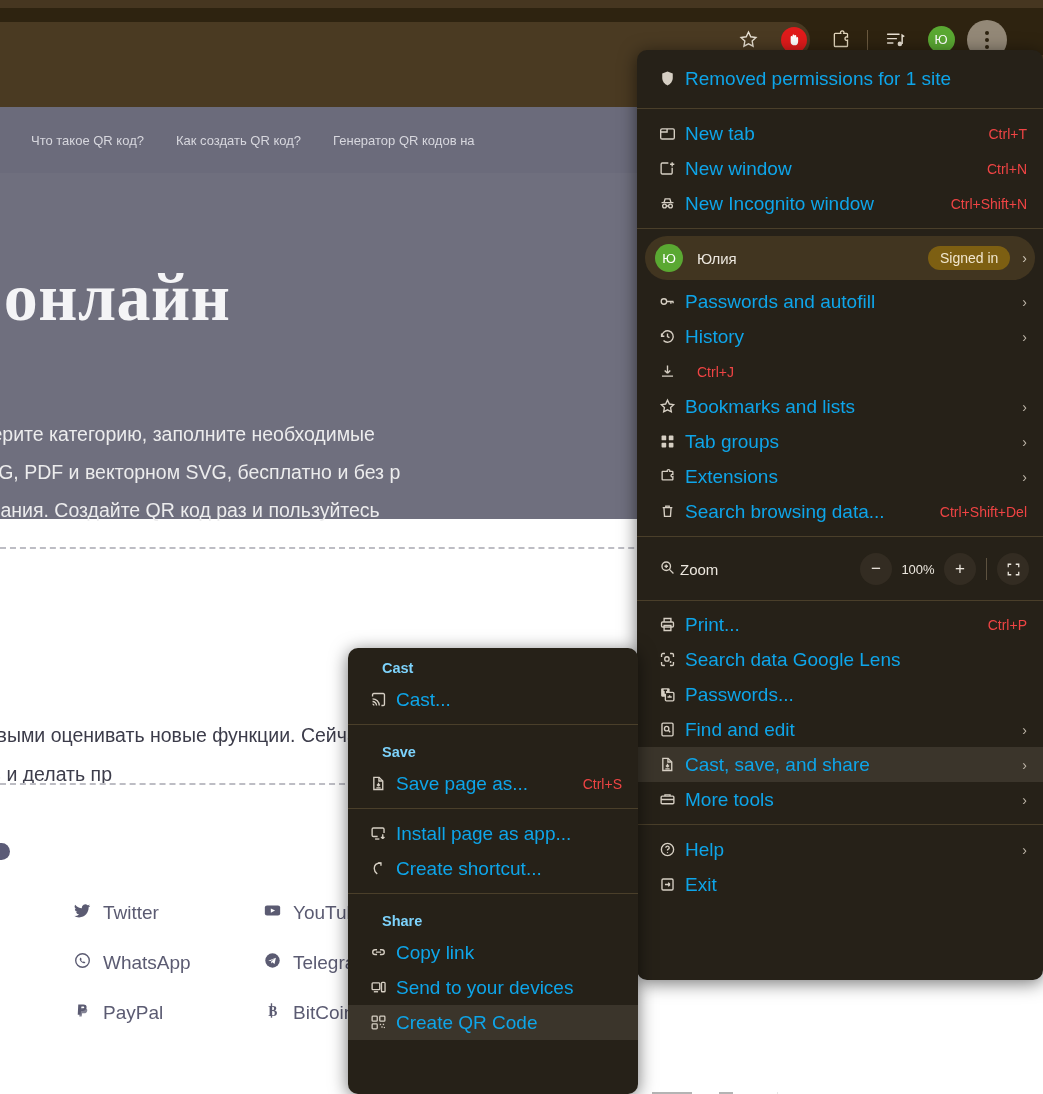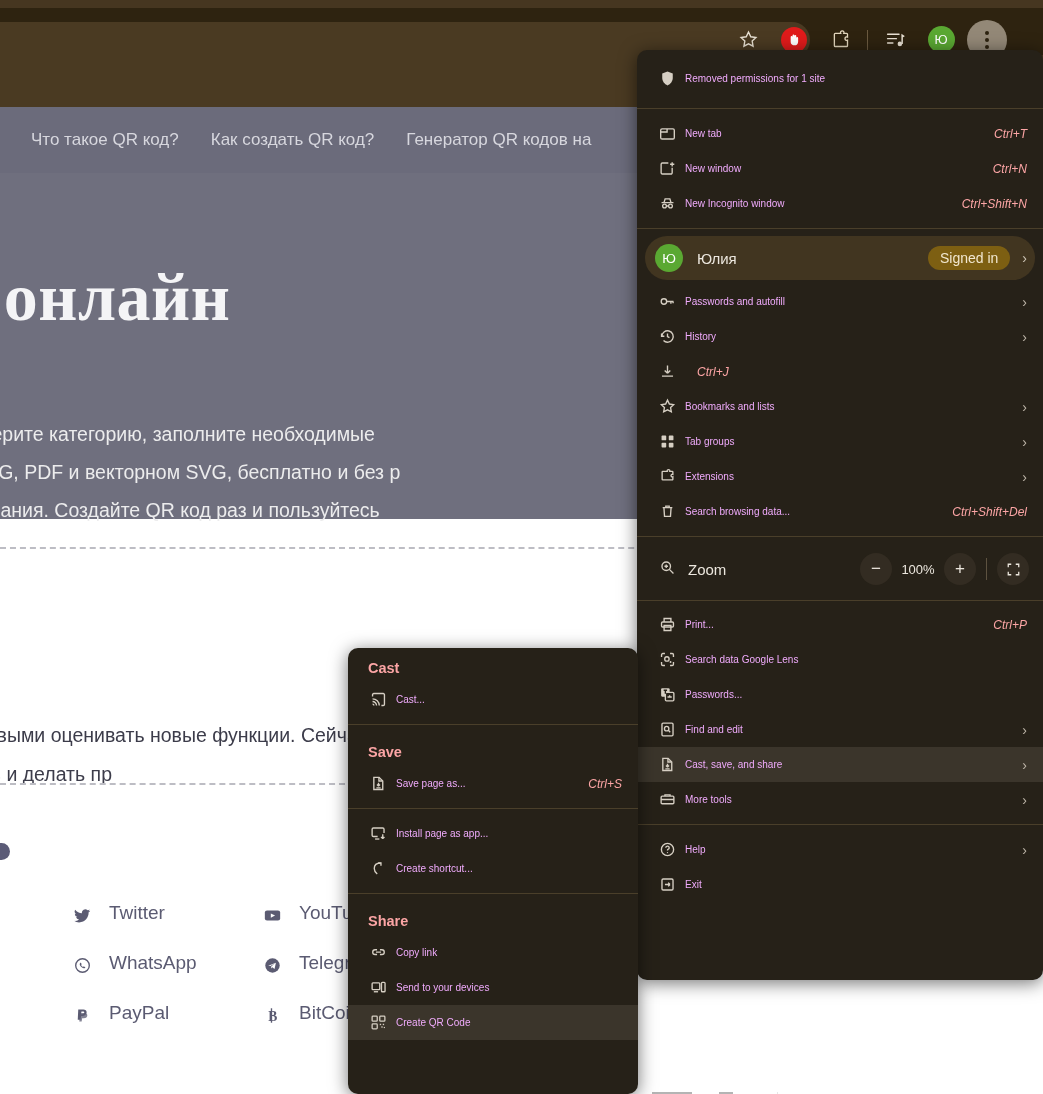--- a/index.html
+++ b/index.html
@@ -58,21 +58,21 @@
   .page {
     position:absolute; left:0; top:107px; width:1043px; height:987px;
     background:#ffffff; overflow:hidden;
   }
   .site-nav {
     position:absolute; left:0; top:0; width:1043px; height:66px;
     background:#6b6b7b;
     display:flex; align-items:center; gap:32px; padding-left:31px;
   }
   .site-nav a {
-    color:#d7d7de; font-size:17px; white-space:nowrap; text-decoration:none;
+    color:#d7d7de; font-size:13px; white-space:nowrap; text-decoration:none;
   }
   .hero {
     position:absolute; left:0; top:66px; width:1043px; height:346px;
     background:#6f6f7e;
   }
   .hero-title {
     position:absolute; left:-120px; top:85px;
     font-family:"Liberation Serif", serif;
     font-size:68px; font-weight:700; color:#f4f4f6; white-space:nowrap;
     letter-spacing:0.5px;
@@ -99,21 +99,21 @@
   .blue-dot {
     position:absolute; left:-7px; top:736px; width:17px; height:17px;
     border-radius:50%; background:#5b5b77;
   }
 
   .social-grid {
     position:absolute; left:-120px; top:795px;
     display:grid; grid-template-columns:190px 190px 190px; row-gap:28px;
     font-size:19px; color:#5b5b72;
   }
-  .social-cell { display:flex; align-items:flex-end; gap:15px; white-space:nowrap; }
+  .social-cell { display:flex; align-items:flex-start; gap:9px; white-space:nowrap; }
   .social-cell .glyph { display:flex; align-items:center; justify-content:center; width:24px; }
 
   .qr-block {
     position:absolute; left:638px; top:985px; width:135px; height:110px;
     background:#ffffff;
   }
   .qr-grid {
     display:grid; grid-template-columns:repeat(10,13.5px); grid-auto-rows:13.5px;
   }
   .qr-grid i { display:block; }
@@ -138,51 +138,51 @@
 
   .mrow {
     display:flex; align-items:center; height:35px; padding:0 16px 0 22px;
     position:relative; white-space:nowrap;
   }
   .mrow.tall { height:45px; }
   .mrow .mi {
     width:26px; min-width:26px; display:flex; align-items:center; justify-content:flex-start;
     color:#d6cfc3;
   }
-  .mrow .mlabel { flex:1; color:#f0abfc; font-size:10px; }
-  .mrow .maccel { color:#fca5a5; font-size:12px; margin-left:12px;font-style:italic; }
+  .mrow .mlabel { flex:1; color:#0ea5e9; font-size:19px; }
+  .mrow .maccel { color:#ef4444; font-size:14px; margin-left:12px; }
   .mrow .mchev { color:#bdb5a8; font-size:14px; margin-left:10px; }
   .mrow.hl { background:#3b352b; }
 
   .msep { height:1px; background:#4a3f2a; margin:7px 0; }
   .msep.tight { margin:6px 0; }
 
   .mhead {
-    padding:12px 22px 6px 20px; font-size:14.5px; font-weight:700; color:#fca5a5;
+    padding:12px 22px 6px 34px; font-size:14.5px; font-weight:700; color:#7dd3fc;
   }
 
   
   .profile-row {
     margin:4px 8px 4px 8px; height:44px; border-radius:22px; background:#413520;
     display:flex; align-items:center; padding:0 8px 0 10px;
   }
   .profile-av {
     width:28px; height:28px; border-radius:50%; background:#5aa832; color:#fff;
     display:flex; align-items:center; justify-content:center; font-size:13.5px;
   }
   .profile-name { flex:1; margin-left:14px; font-size:15px; color:#ece7de; }
   .signed-pill {
     background:#7d5f12; color:#f1e7cf; font-size:14px;
     padding:4px 12px; border-radius:12px;
   }
   .profile-chev { color:#cdc5b6; margin-left:12px; font-size:14px; }
 
   
   .zoom-row { display:flex; align-items:center; height:50px; padding:0 14px 0 22px; }
-  .zoom-label { flex:1; margin-left:12px; font-size:15px; }
+  .zoom-label { flex:1; margin-left:4px; font-size:15px; }
   .zbtn {
     width:32px; height:32px; border-radius:50%; background:#332c22;
     display:flex; align-items:center; justify-content:center; color:#ece7de; font-size:17px;
   }
   .zval { width:52px; text-align:center; font-size:13px; color:#ece7de; }
   .zdiv { width:1px; height:22px; background:#5d5240; margin:0 10px; }
 
   svg.ico { width:17px; height:17px; stroke:#d6cfc3; fill:none; stroke-width:1.6; }
   svg.ico.filled { fill:#d6cfc3; stroke:none; }
 </style>

